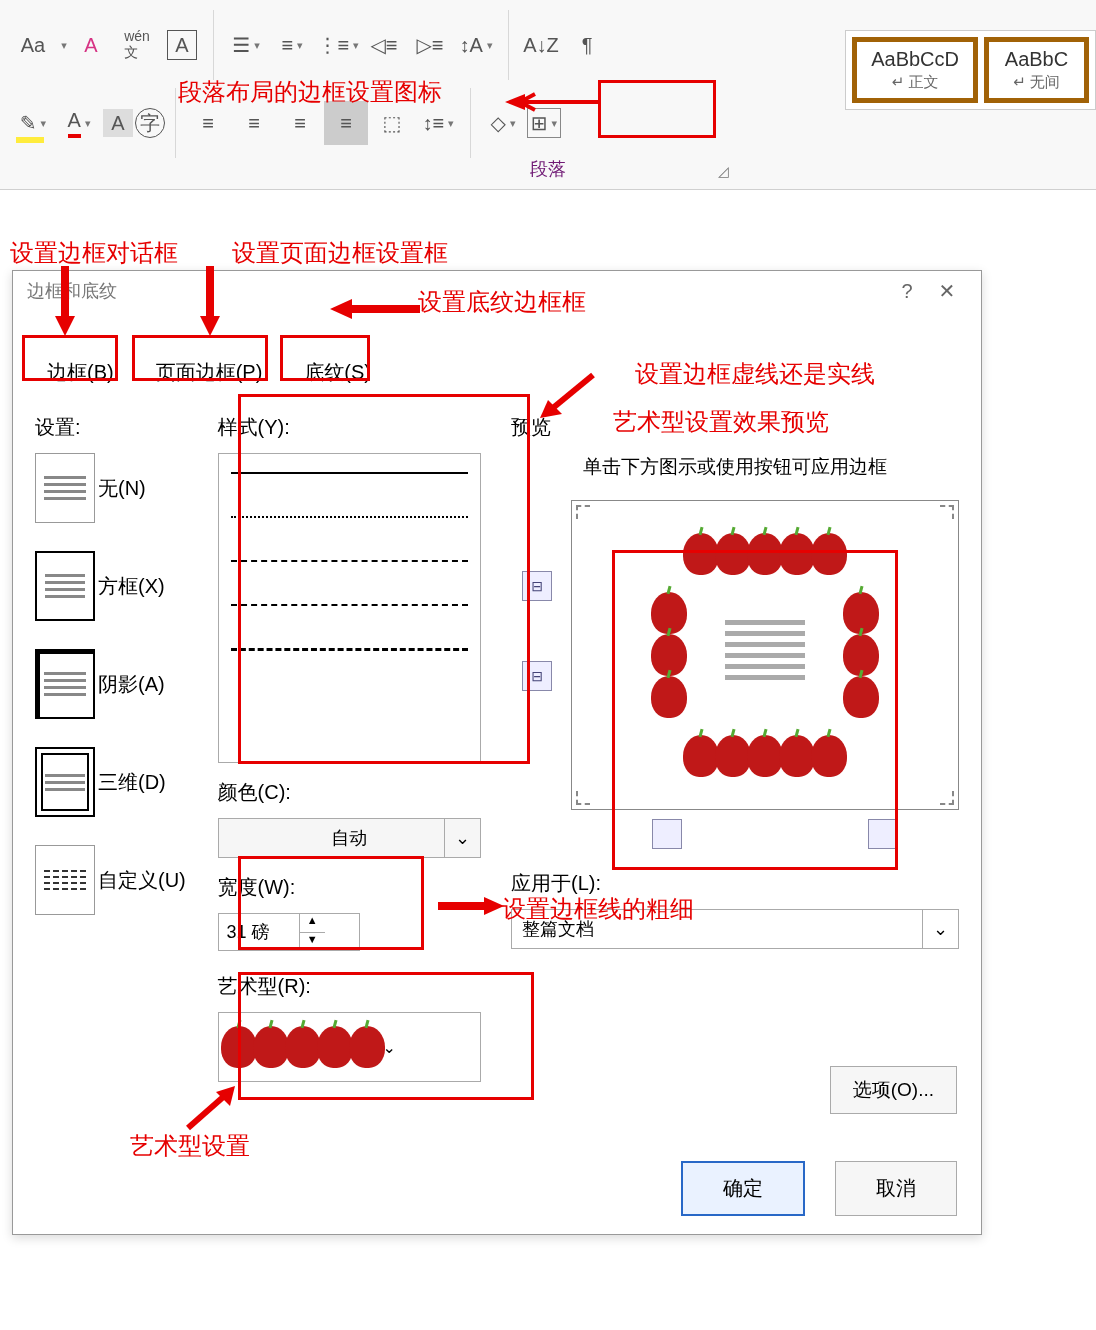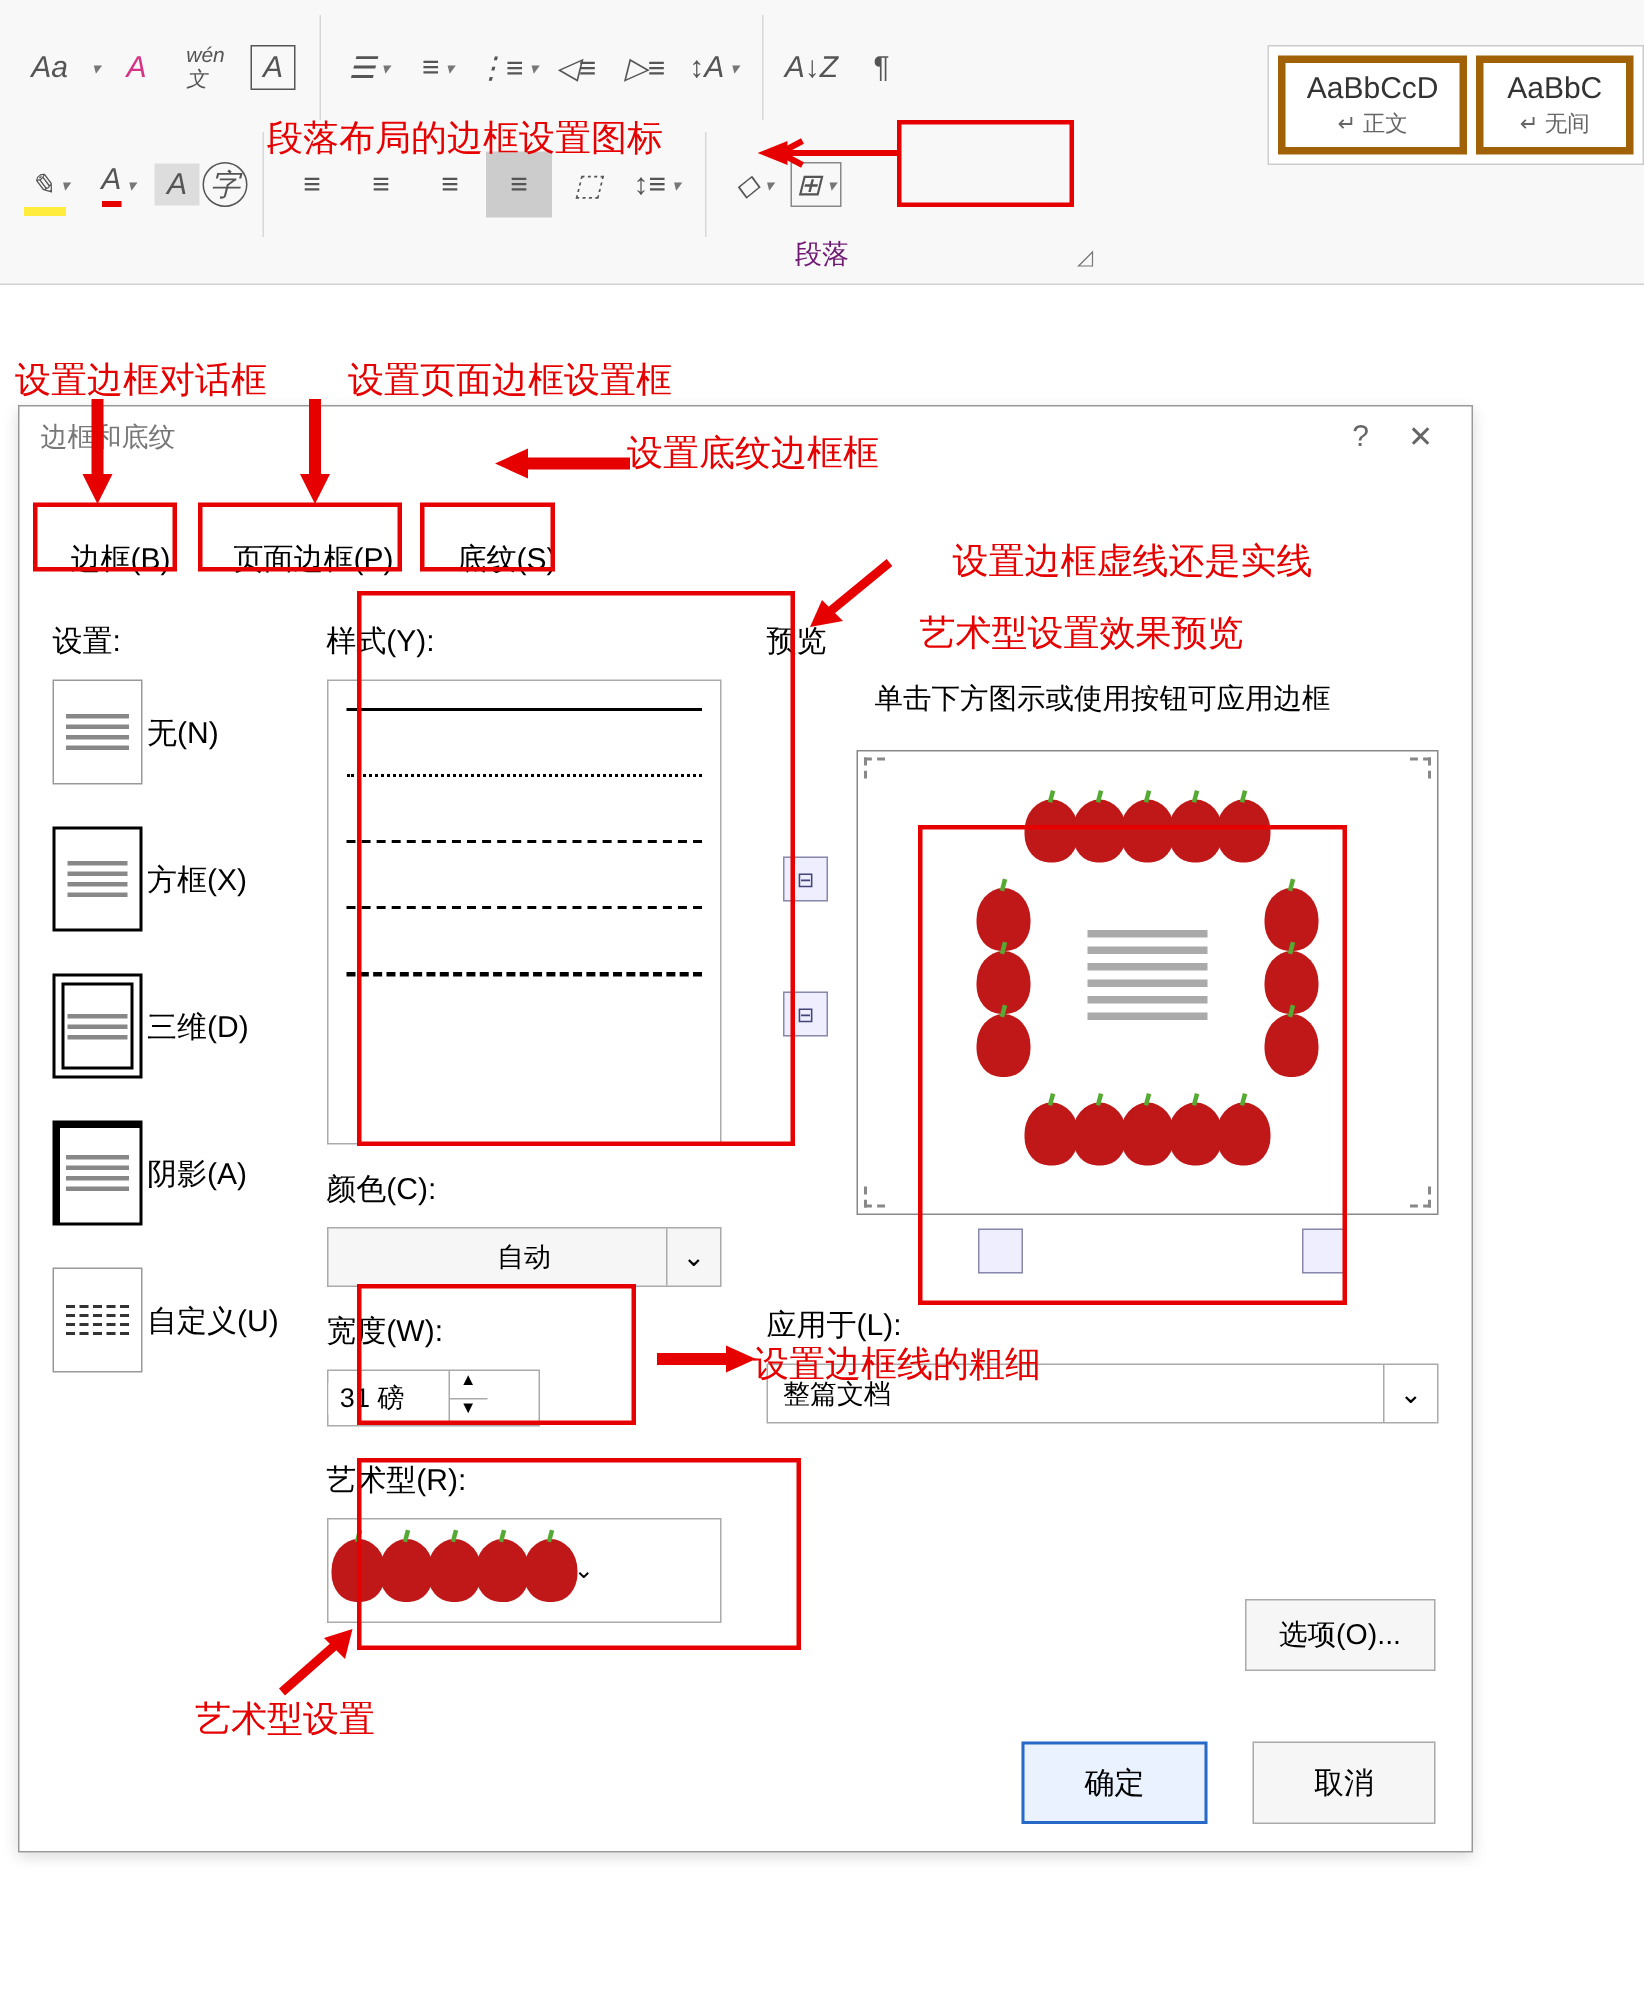--- a/index.html
+++ b/index.html
@@ -1,21 +1,21 @@
 <!DOCTYPE html>
 <html><head>
 <meta charset="utf-8">
 <style>
 * { box-sizing: border-box; margin: 0; padding: 0; }
 body { font-family: "Microsoft YaHei", sans-serif; background: #fff; width: 1096px; height: 1330px; overflow: hidden; position: relative; }
 
 
 .ribbon { background: #f8f8f8; border-bottom: 1px solid #d0d0d0; height: 190px; padding: 10px 5px 0; position: relative; }
 .ribbon-row { display: flex; align-items: center; gap: 2px; margin-bottom: 8px; }
-.rbtn { height: 44px; min-width: 44px; display: inline-flex; align-items: center; justify-content: center; color: #555; font-size: 20px; cursor: pointer; font-style: italic; }
+.rbtn { height: 44px; min-width: 44px; display: inline-flex; align-items: center; justify-content: center; color: #555; font-size: 20px; cursor: pointer; }
 .rbtn.drop::after { content: "▾"; font-size: 11px; margin-left: 4px; color: #777; }
 .ribbon-divider { width: 1px; height: 70px; background: #d8d8d8; margin: 0 8px; }
 .style-box { border: 5px solid #a16207; padding: 6px 14px; text-align: center; min-width: 105px; background: #fff; }
 .style-name { font-size: 20px; color: #333; }
 .style-sub { font-size: 15px; color: #666; margin-top: 2px; }
 .styles-gallery { display: flex; gap: 6px; position: absolute; right: 0; top: 30px; border: 1px solid #ccc; padding: 6px; background: #fff; }
 .ribbon-label { position: absolute; bottom: 8px; left: 50%; transform: translateX(-50%); font-size: 18px; color: #701a75; }
 .dialog-launcher { position: absolute; bottom: 10px; right: 362px; width: 16px; height: 16px; font-size: 14px; color: #777; cursor: pointer; }
 
 
@@ -186,35 +186,35 @@
       <div class="setting-item">
         <div class="setting-icon selected box-frame">
             <div class="line"></div>
             <div class="line"></div>
             <div class="line"></div>
             <div class="line"></div>
           </div>
         <div class="setting-name">方框(X)</div>
       </div>
       <div class="setting-item">
+        <div class="setting-icon shadow">
+            <div class="line"></div>
+            <div class="line"></div>
+            <div class="line"></div>
+            <div class="line"></div>
+          </div>
+        <div class="setting-name">阴影(A)</div>
+      </div>
+      <div class="setting-item">
         <div class="setting-icon threed">
             <div class="line"></div>
             <div class="line"></div>
             <div class="line"></div>
           </div>
         <div class="setting-name">三维(D)</div>
-      </div>
-      <div class="setting-item">
-        <div class="setting-icon shadow">
-            <div class="line"></div>
-            <div class="line"></div>
-            <div class="line"></div>
-            <div class="line"></div>
-          </div>
-        <div class="setting-name">阴影(A)</div>
       </div>
       <div class="setting-item">
         <div class="setting-icon custom">
             <div class="line"></div>
             <div class="line"></div>
             <div class="line"></div>
             <div class="line"></div>
           </div>
         <div class="setting-name">自定义(U)</div>
       </div>

